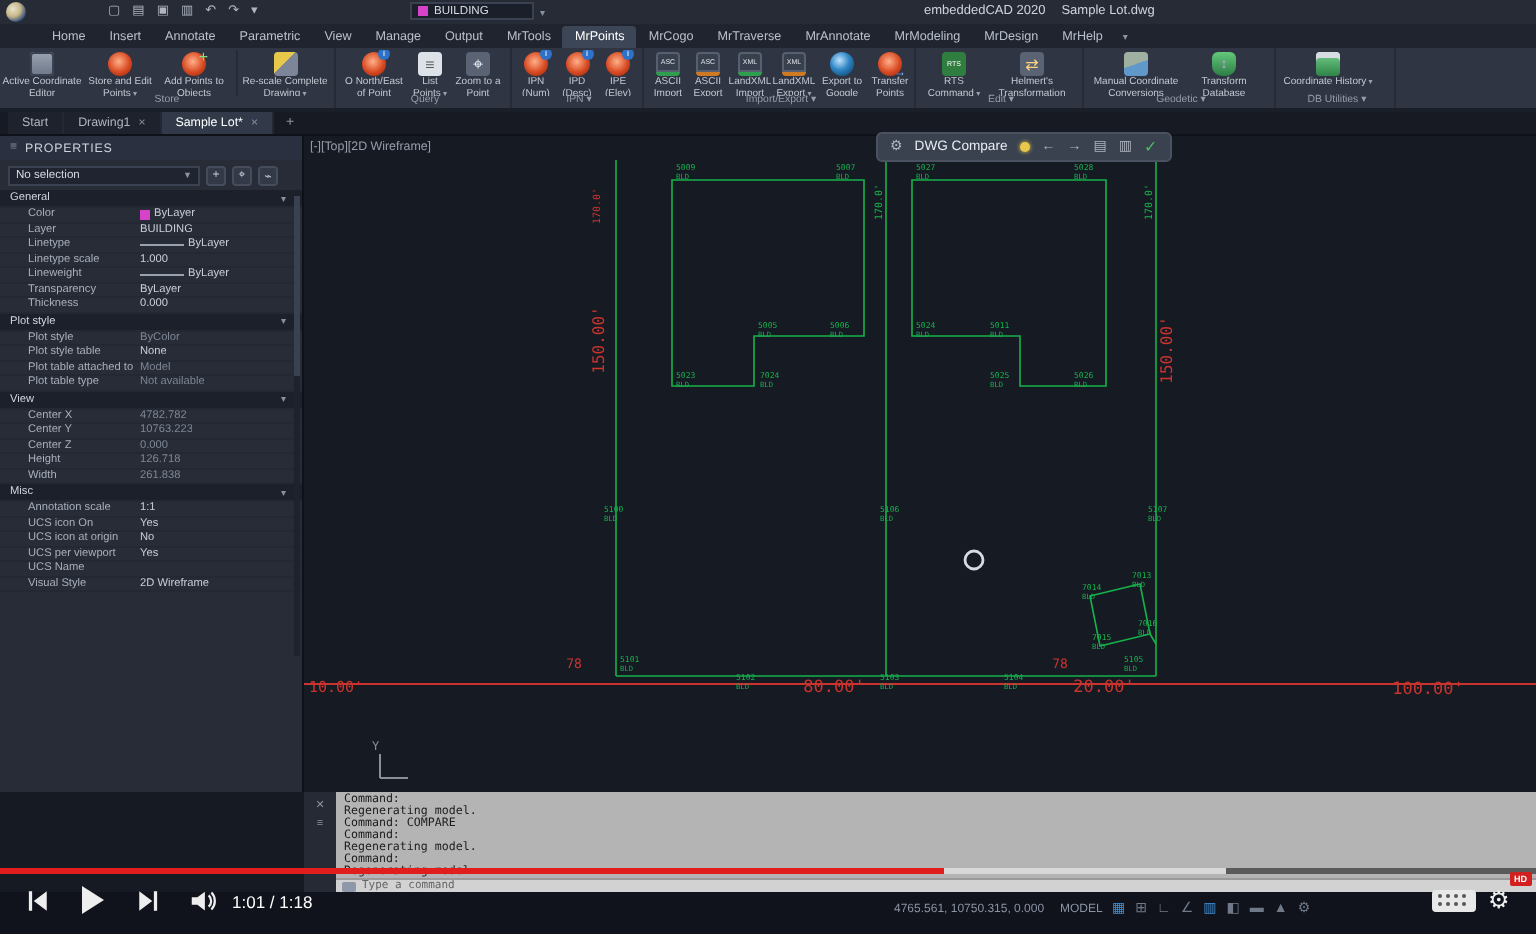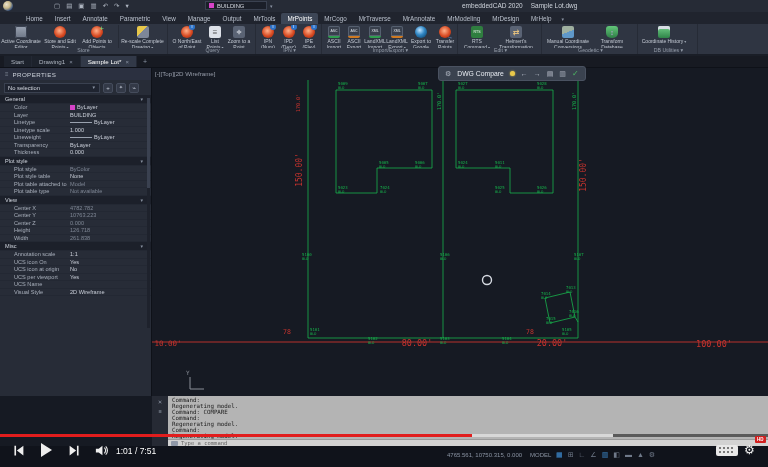--- a/index.html
+++ b/index.html
@@ -795,20 +795,20 @@
     <svg width="13" height="13" viewBox="0 0 16 16">
         <path fill="#eee" d="M11 2h2v12h-2zM2 2l8 6-8 6z"></path>
       </svg>
   </div>
   <div class="abs vc" style="left:94px;top:443px">
     <svg width="15" height="15" viewBox="0 0 16 16">
       <path fill="#eee" d="M2 6h3l4-3v10L5 10H2z"></path>
       <path fill="none" stroke="#eee" stroke-width="1.2" d="M11 5a4 4 0 010 6M12.5 3.5a6.5 6.5 0 010 9"></path>
     </svg>
   </div>
-  <div class="abs vc-time">1:01 / 7:51</div>
+  <div class="abs vc-time">1:01 / 1:18</div>
   <div class="abs kbd-icon">
       <i></i>
     </div>
   <div class="abs gear-icon">⚙</div>
   <div class="abs hd-badge">HD</div>
 
 </div>
 
 </body></html>

